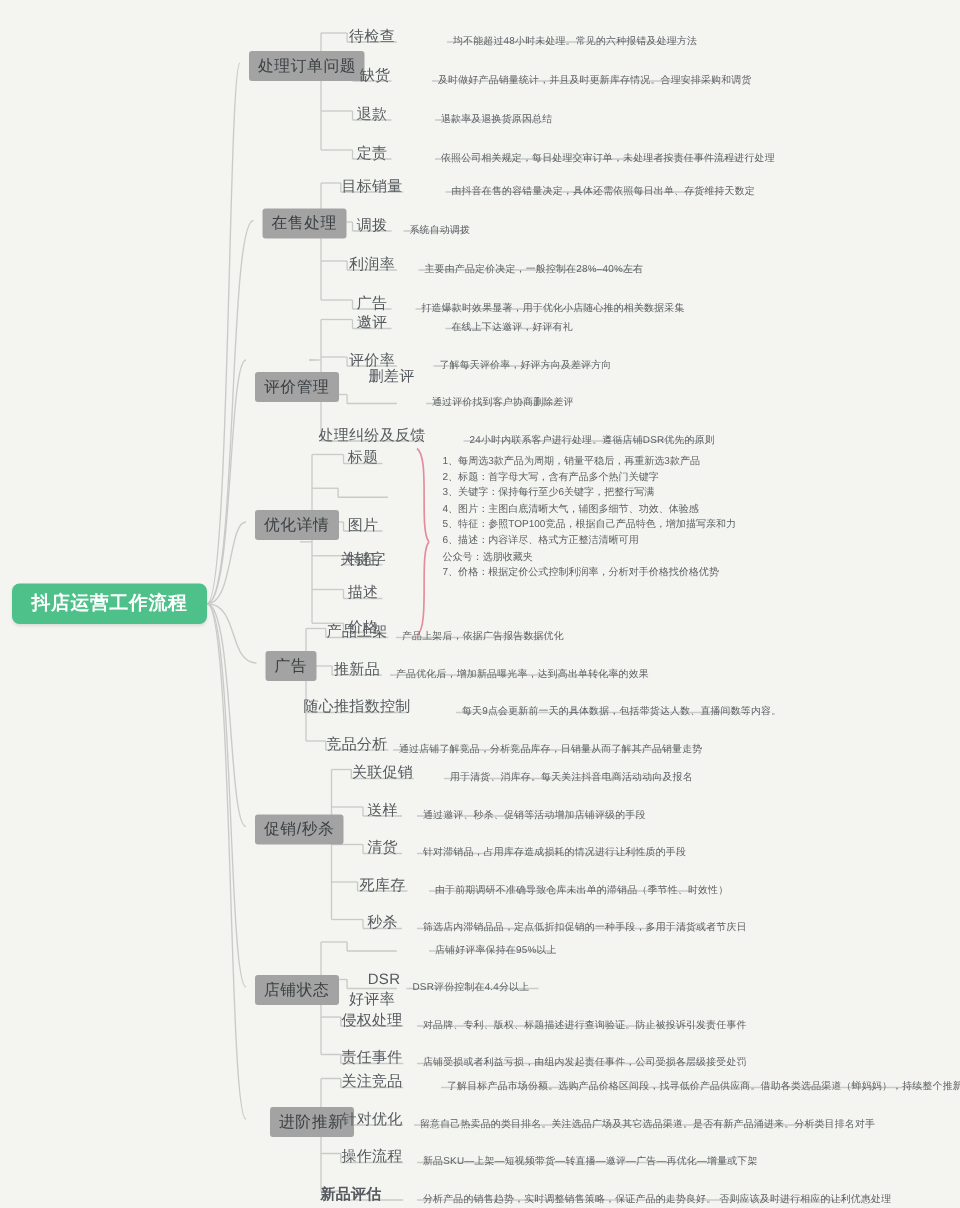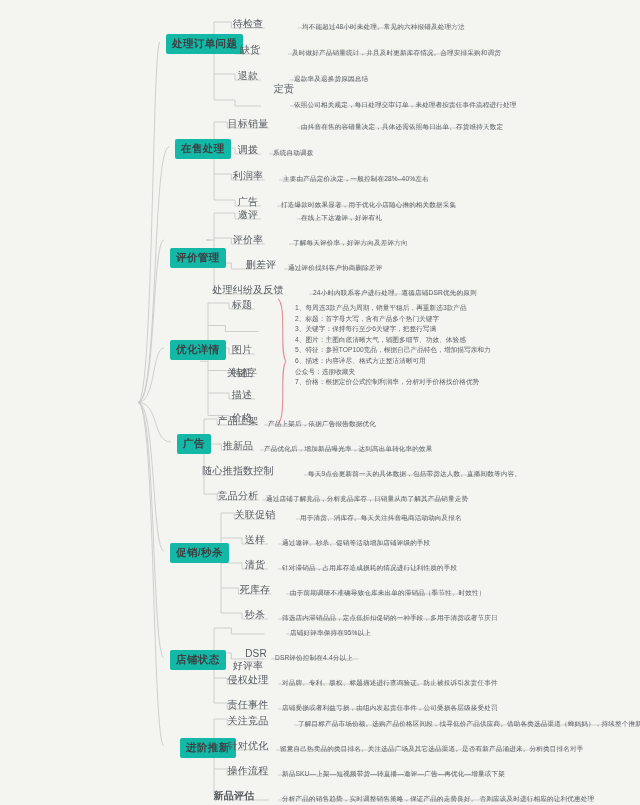--- a/index.html
+++ b/index.html
@@ -23,24 +23,24 @@
     color: #ffffff;
     font-size: 12.5px;
     font-weight: bold;
     letter-spacing: 0.5px;
     display: flex; align-items: center; justify-content: center;
     box-shadow: 0 1px 2px rgba(0,0,0,0.10);
   }
 
   .branch-label {
     position: absolute;
-    background: #14b8a6;
+    background: #a3a3a3;
     color: #3c4043;
     font-size: 10.5px;
-    font-weight: bold;
+    font-weight: normal;
     letter-spacing: 0.4px;
     padding: 3px 6px;
     border-radius: 2px;
     white-space: nowrap;
   }
 
   .sub-label {
     position: absolute;
     color: #555a5e;
     font-size: 10px;
@@ -235,45 +235,48 @@
       <path d="M 276 750 L 550 750" fill="none" stroke="#c9cbc8" stroke-width="0.9"></path>
       <path d="M 214 769 L 227.2 769" fill="none" stroke="#c9cbc8" stroke-width="0.9"></path>
       <path d="M 227.2 775 L 268.8 775" fill="none" stroke="#c9cbc8" stroke-width="0.9"></path>
       <path d="M 227.2 769 L 227.2 775" fill="none" stroke="#c9cbc8" stroke-width="0.9"></path>
       <path d="M 278 775 L 486 775" fill="none" stroke="#c9cbc8" stroke-width="0.9"></path>
       <path d="M 214 794 L 227.2 794" fill="none" stroke="#c9cbc8" stroke-width="0.9"></path>
       <path d="M 227.2 800 L 268.8 800" fill="none" stroke="#c9cbc8" stroke-width="0.9"></path>
       <path d="M 227.2 794 L 227.2 800" fill="none" stroke="#c9cbc8" stroke-width="0.9"></path>
       <path d="M 278 800 L 564 800" fill="none" stroke="#c9cbc8" stroke-width="0.9"></path>
     </svg>
+  <div class="root-node">
+    <span>抖店运营工作流程</span>
+  </div>
   <div id="branches">
       <div class="branch-label" style="left: 166px; top: 34px;"><span>处理订单问题</span></div>
       <div class="sub-label" style="left: 248px; top: 17px;"><span>待检查</span></div>
       <div class="desc" style="left: 302px; top: 22.5px;"><span>均不能超过48小时未处理。常见的六种报错及处理方法</span></div>
       <div class="sub-label" style="left: 250px; top: 43px;"><span>缺货</span></div>
       <div class="desc" style="left: 292px; top: 48.5px;"><span>及时做好产品销量统计，并且及时更新库存情况。合理安排采购和调货</span></div>
       <div class="sub-label" style="left: 248px; top: 69px;"><span>退款</span></div>
       <div class="desc" style="left: 294px; top: 74.5px;"><span>退款率及退换货原因总结</span></div>
-      <div class="sub-label" style="left: 248px; top: 82px; margin-left: 36px;"><span>定责</span></div>
+      <div class="sub-label" style="left: 248px; top: 95px;"><span>定责</span></div>
       <div class="desc" style="left: 294px; top: 100.5px;"><span>依照公司相关规定，每日处理交审订单，未处理者按责任事件流程进行处理</span></div>
       <div class="branch-label" style="left: 175px; top: 139px;"><span>在售处理</span></div>
       <div class="sub-label" style="left: 248px; top: 117px;"><span>目标销量</span></div>
       <div class="desc" style="left: 301px; top: 122.5px;"><span>由抖音在售的容错量决定，具体还需依照每日出单、存货维持天数定</span></div>
       <div class="sub-label" style="left: 248px; top: 143px;"><span>调拨</span></div>
       <div class="desc" style="left: 273px; top: 148.5px;"><span>系统自动调拨</span></div>
       <div class="sub-label" style="left: 248px; top: 169px;"><span>利润率</span></div>
       <div class="desc" style="left: 283px; top: 174.5px;"><span>主要由产品定价决定，一般控制在28%–40%左右</span></div>
       <div class="sub-label" style="left: 248px; top: 195px;"><span>广告</span></div>
       <div class="desc" style="left: 281px; top: 200.5px;"><span>打造爆款时效果显著，用于优化小店随心推的相关数据采集</span></div>
       <div class="branch-label" style="left: 170px; top: 248px;"><span>评价管理</span></div>
       <div class="sub-label" style="left: 248px; top: 208px;"><span>邀评</span></div>
       <div class="desc" style="left: 301px; top: 213.5px;"><span>在线上下达邀评，好评有礼</span></div>
       <div class="sub-label" style="left: 248px; top: 233px;"><span>评价率</span></div>
       <div class="desc" style="left: 293px; top: 238.5px;"><span>了解每天评价率，好评方向及差评方向</span></div>
-      <div class="sub-label" style="left: 248px; top: 258px; padding-left: 26px;"><span>删差评</span></div>
+      <div class="sub-label" style="left: 248px; top: 244px; padding-left: 26px;"><span>删差评</span></div>
       <div class="desc" style="left: 288px; top: 263.5px;"><span>通过评价找到客户协商删除差评</span></div>
       <div class="sub-label" style="left: 248px; top: 283px;"><span>处理纠纷及反馈</span></div>
       <div class="desc" style="left: 313px; top: 288.5px;"><span>24小时内联系客户进行处理。遵循店铺DSR优先的原则</span></div>
       <div class="branch-label" style="left: 170px; top: 340px;"><span>优化详情</span></div>
       <div class="sub-label" style="left: 242px; top: 298px;"><span>标题</span></div>
       <div class="sub-label" style="left: 242px; top: 320.5px; margin-top: 45px;"><span>关键字</span></div>
       <div class="sub-label" style="left: 242px; top: 343px;"><span>图片</span></div>
       <div class="sub-label" style="left: 242px; top: 365.5px;"><span>特征</span></div>
       <div class="sub-label" style="left: 242px; top: 388px;"><span>描述</span></div>
       <div class="sub-label" style="left: 242px; top: 410.5px;"><span>价格</span></div>

